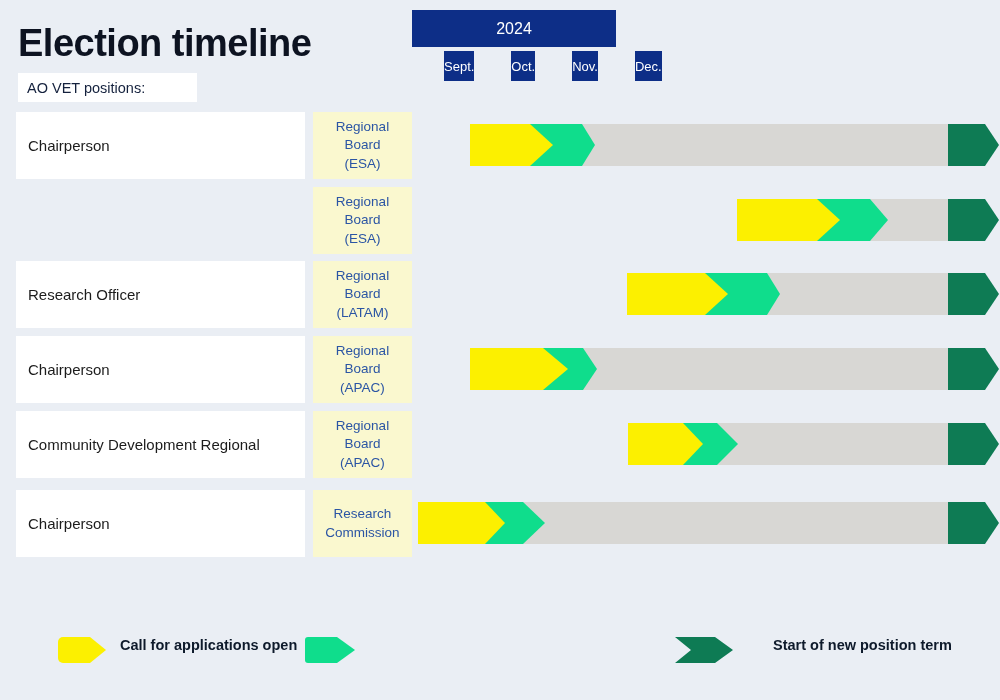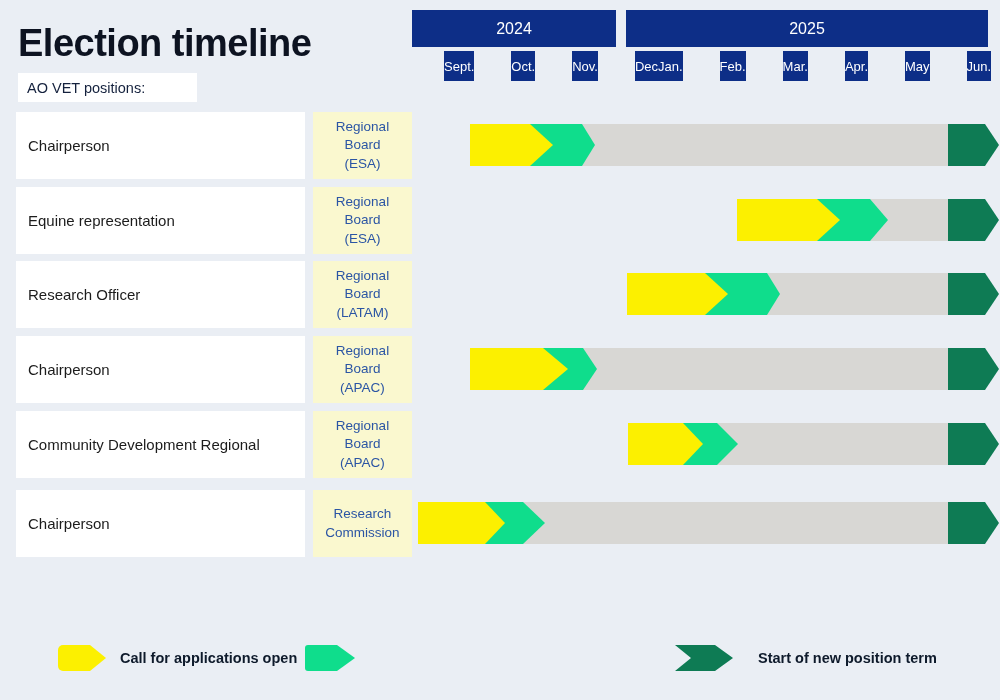--- a/index.html
+++ b/index.html
@@ -25,77 +25,64 @@
     display:flex;align-items:center;justify-content:center;margin-left:32px;}
   .row{position:absolute;left:0;width:1000px;height:67px;}
   .pos-box{position:absolute;left:16px;width:289px;height:100%;background:var(--white);
     display:flex;align-items:center;padding-left:12px;font-size:15px;color:#1C1C1C;}
   .tag-box{position:absolute;left:313px;width:99px;height:100%;background:var(--tag-bg);color:var(--tag-text);
     display:flex;align-items:center;justify-content:center;text-align:center;font-size:13.5px;line-height:1.38;
     white-space:pre-line;padding:0 6px;}
   .bar-area{position:absolute;top:12px;height:42px;}
   .seg{position:absolute;top:0;height:100%;}
   .legend{position:absolute;left:0;top:637px;width:1000px;height:30px;}
-  .legend-item{position:absolute;top:8px;display:flex;align-items:center;}
+  .legend-item{position:absolute;top:0;display:flex;}
   .legend-ico{height:26px;flex:none;}
   .ico-call{width:48px;background:var(--call);border-radius:5px 0 0 5px;
     clip-path:polygon(0 0,calc(100% - 16px) 0,100% 50%,calc(100% - 16px) 100%,0 100%);}
   .ico-review{width:50px;background:var(--review);border-radius:3px 0 0 3px;
     clip-path:polygon(0 0,calc(100% - 18px) 0,100% 50%,calc(100% - 18px) 100%,0 100%);}
   .ico-term{width:58px;background:var(--term);
     clip-path:polygon(0 0,calc(100% - 18px) 0,100% 50%,calc(100% - 18px) 100%,0 100%,16px 50%);}
   .legend-label{font-size:14.5px;font-weight:700;color:#0E1A2B;}
   .li-1 .legend-label{margin-left:14px;}
   .li-2 .legend-label{margin-left:13px;}
-  .li-3 .legend-label{margin-left:25px;}
+  .li-3 .legend-label{margin-left:40px;}
 </style>
 </head>
 <body>
 
 <h1 class="title">Election timeline</h1>
 <div class="subtitle-box">AO VET positions:</div>
 
 <div class="header">
   <div class="year-group yg-2024">
     <div class="year-bar">2024</div>
     <div class="months">
         <div class="month-cell">Sept.</div>
         <div class="month-cell">Oct.</div>
         <div class="month-cell">Nov.</div>
         <div class="month-cell">Dec.</div>
       </div>
   </div>
-  <div class="year-group yg-2025">
-    <div class="year-bar">2025</div>
-    <div class="months">
-        <div class="month-cell">Jan.</div>
-        <div class="month-cell">Feb.</div>
-        <div class="month-cell">Mar.</div>
-        <div class="month-cell">Apr.</div>
-        <div class="month-cell">May</div>
-        <div class="month-cell">Jun.</div>
-        <div class="month-cell">Jul.</div>
-      </div>
-  </div>
 </div>
 
 <div class="row" style="top: 112px;">
   <div class="pos-box">Chairperson</div>
   <div class="tag-box">Regional
 Board
 (ESA)</div>
   <div class="bar-area" style="left: 470px; width: 529px;">
       <div class="seg" style="left: 0px; width: 478px; background: var(--gray-track);"></div>
       <div class="seg" style="left: 60px; width: 65px; background: var(--review); clip-path: polygon(0px 0px, calc(100% - 13px) 0px, 100% 50%, calc(100% - 13px) 100%, 0px 100%);"></div>
       <div class="seg" style="left: 0px; width: 83px; background: var(--call); clip-path: polygon(0px 0px, calc(100% - 23px) 0px, 100% 50%, calc(100% - 23px) 100%, 0px 100%);"></div>
       <div class="seg" style="left: 478px; width: 51px; background: var(--term); clip-path: polygon(0px 0px, calc(100% - 14px) 0px, 100% 50%, calc(100% - 14px) 100%, 0px 100%);"></div>
     </div>
 </div>
 <div class="row" style="top: 187px;">
-  <div class="pos-box">Equine representation</div>
   <div class="tag-box">Regional
 Board
 (ESA)</div>
   <div class="bar-area" style="left: 737px; width: 262px;">
       <div class="seg" style="left: 0px; width: 211px; background: var(--gray-track);"></div>
       <div class="seg" style="left: 80px; width: 71px; background: var(--review); clip-path: polygon(0px 0px, calc(100% - 18px) 0px, 100% 50%, calc(100% - 18px) 100%, 0px 100%);"></div>
       <div class="seg" style="left: 0px; width: 103px; background: var(--call); clip-path: polygon(0px 0px, calc(100% - 23px) 0px, 100% 50%, calc(100% - 23px) 100%, 0px 100%);"></div>
       <div class="seg" style="left: 211px; width: 51px; background: var(--term); clip-path: polygon(0px 0px, calc(100% - 14px) 0px, 100% 50%, calc(100% - 14px) 100%, 0px 100%);"></div>
     </div>
 </div>

